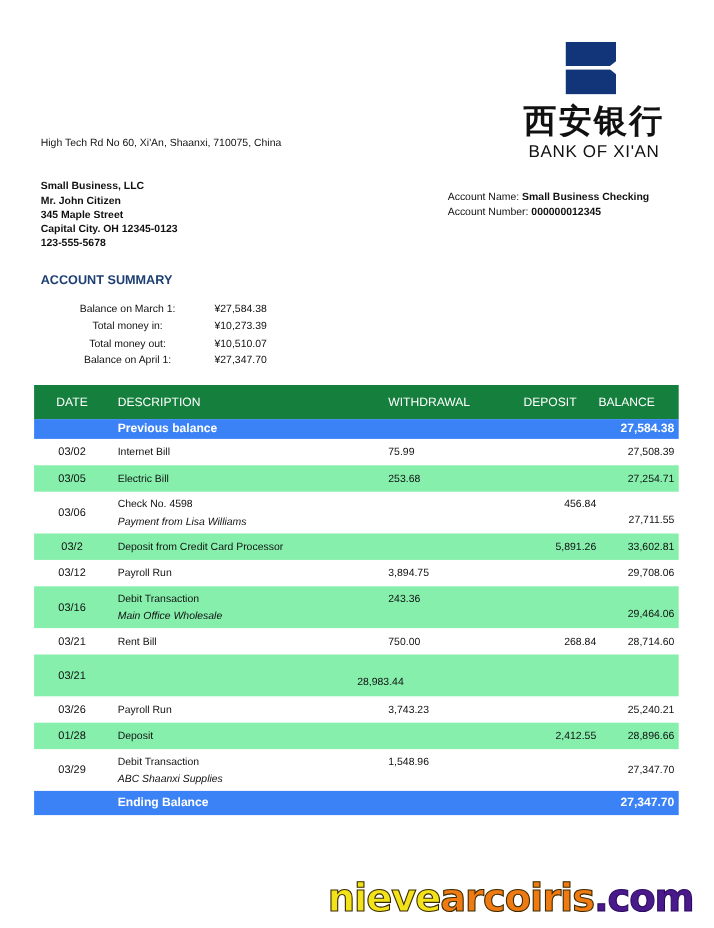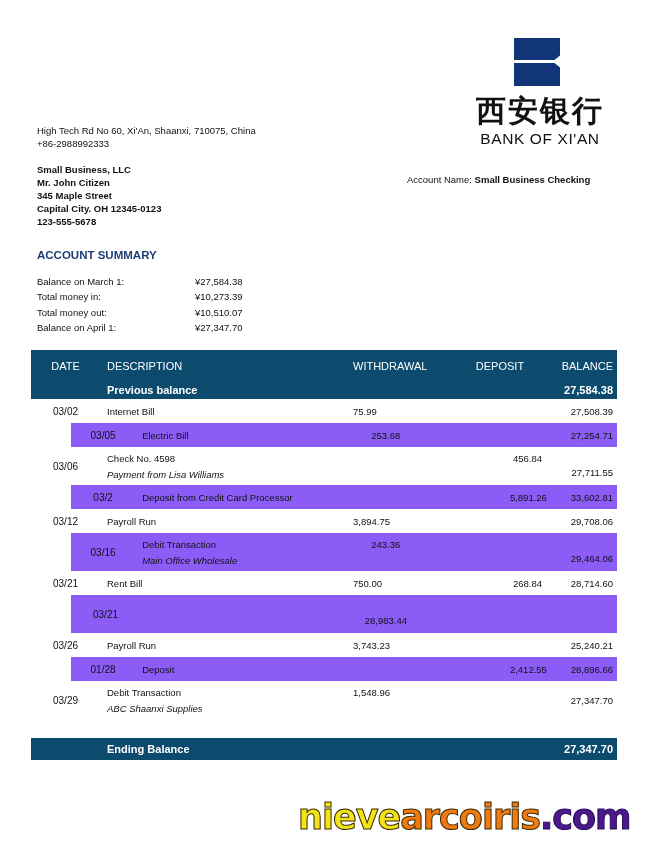--- a/index.html
+++ b/index.html
@@ -14,39 +14,39 @@
     .logo-en { position: absolute; left: 0; top: 92px; width: 160px; text-align: center; font-size: 15.5px; letter-spacing: 0.6px; color: #111; }
 
     .bank-address { position: absolute; left: 37px; top: 124px; font-size: 9.5px; line-height: 13px; }
     .customer { position: absolute; left: 37px; top: 163px; font-size: 9.5px; line-height: 13px; font-weight: bold; }
     .account-info { position: absolute; left: 407px; top: 173px; font-size: 9.5px; line-height: 13px; }
     .account-info b { font-weight: bold; }
     .period { margin-top: 13px; }
 
     .summary-title { position: absolute; left: 37px; top: 249px; font-size: 11.5px; font-weight: bold; color: #1d3f73; }
     .summary { position: absolute; left: 37px; top: 274px; font-size: 9.5px; line-height: 15.3px; }
-    .summary .row { display: flex; }
+    .summary .row { display: flex; text-align: center; }
     .summary .lbl { width: 158px; }
 
     .tx-table { position: absolute; left: 31px; top: 350px; width: 586px; font-size: 9.5px; }
-    .tx-header { height: 31px; background: #0c4a6e; color: #ffffff; display: flex; align-items: center; font-size: 11px; }
+    .tx-header { height: 31px; background: #15803d; color: #ffffff; display: flex; align-items: center; font-size: 11px; }
     .col-date { width: 69px; text-align: center; }
     .col-desc { width: 246px; padding-left: 7px; }
     .col-wd { width: 110px; padding-left: 7px; }
     .col-dep { width: 88px; text-align: right; padding-right: 2px; }
     .col-bal { width: 73px; text-align: right; padding-right: 4px; }
     .tx-header .col-dep { text-align: center; padding-right: 0; padding-left: 0; }
-    .tx-header .col-bal { text-align: right; padding-right: 4px; }
-
-    .band { height: 18px; background: #0c4a6e; color: #ffffff; font-weight: bold; display: flex; align-items: center; font-size: 11px; }
-    .band.ending { margin-top: 19px; height: 22px; align-items: center; }
+    .tx-header .col-bal { text-align: left; padding-right: 4px; }
+
+    .band { height: 18px; background: #3b82f6; color: #ffffff; font-weight: bold; display: flex; align-items: center; font-size: 11px; }
+    .band.ending { margin-top: 0; height: 22px; align-items: center; }
 
     .row { display: flex; }
     .tx-row { display: flex; align-items: flex-start; }
-    .tx-row.alt { background: #8b5cf6; margin-left: 40px; }
+    .tx-row.alt { background: #86efac; }
     .tx-row.single { height: 24px; align-items: center; }
     .tx-row.double { height: 38px; }
     .tx-row.double .col-date { align-self: center; }
     .tx-row.double .col-desc, .tx-row.double .col-wd, .tx-row.double .col-dep { padding-top: 6px; }
     .tx-row.double .col-bal { padding-top: 20px; }
     .tx-row.double.bal-mid .col-bal { align-self: center; padding-top: 0; }
     .memo { font-style: italic; margin-top: 5px; display: block; }
     .tx-row .col-date { font-size: 10px; }
 
     .watermark { position: absolute; left: 298px; top: 797px; font-size: 35px; font-weight: bold; letter-spacing: -1px; font-family: "DejaVu Sans", sans-serif; -webkit-text-stroke: 1px #3a2a00; }
@@ -61,33 +61,33 @@
   <div class="logo-mark">
     <div class="top"></div>
       <div class="bot"></div>
   </div>
   <div class="logo-cn">西安银行</div>
   <div class="logo-en">BANK OF XI'AN</div>
 </div>
 
 <div class="bank-address">
   <div>High Tech Rd No 60, Xi'An, Shaanxi, 710075, China</div>
-  <div>+86-2988992333</div>
 </div>
 
 <div class="customer">
   <div>Small Business, LLC</div>
   <div>Mr. John Citizen</div>
   <div>345 Maple Street</div>
   <div>Capital City. OH 12345-0123</div>
   <div>123-555-5678</div>
 </div>
 
 <div class="account-info">
   <div><span>Account Name: </span><b>Small Business Checking</b></div>
+  <div><span>Account Number: </span><b>000000012345</b></div>
 </div>
 
 <div class="summary-title">ACCOUNT SUMMARY</div>
 <div class="summary">
   <div class="row">
       <span class="lbl">Balance on March 1:</span>
       <span>¥27,584.38</span>
     </div>
   <div class="row">
       <span class="lbl">Total money in:</span>

